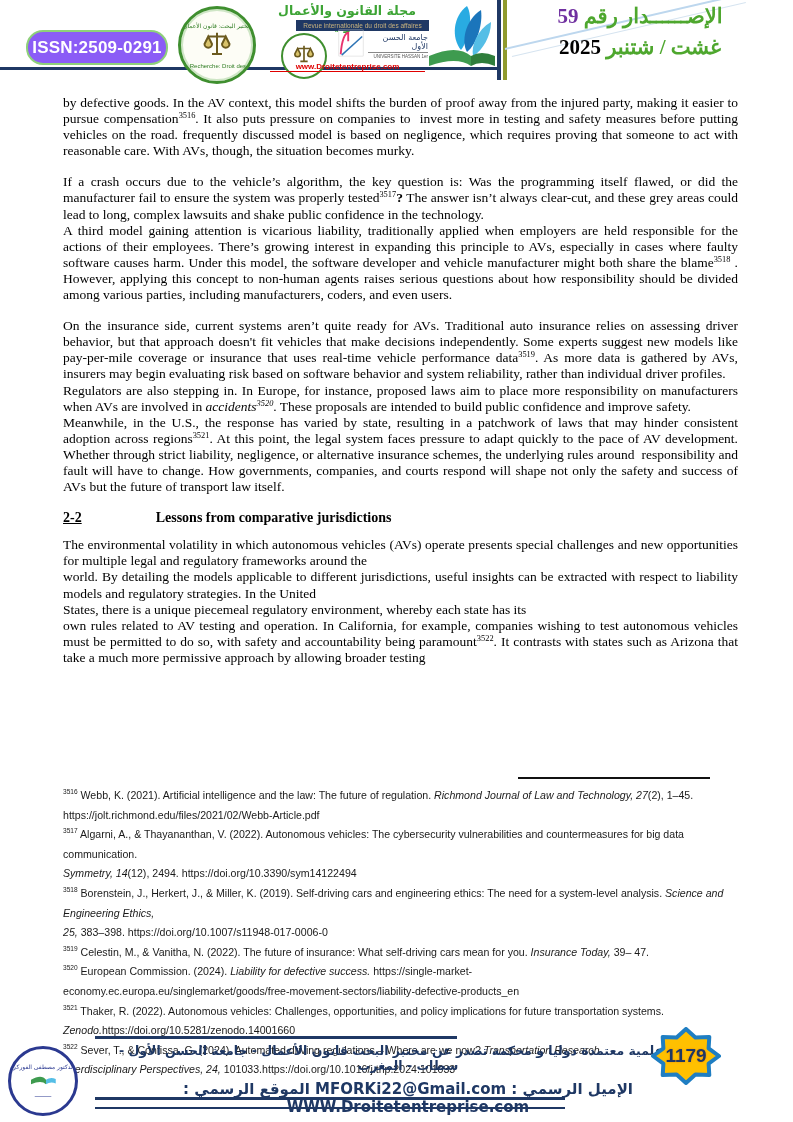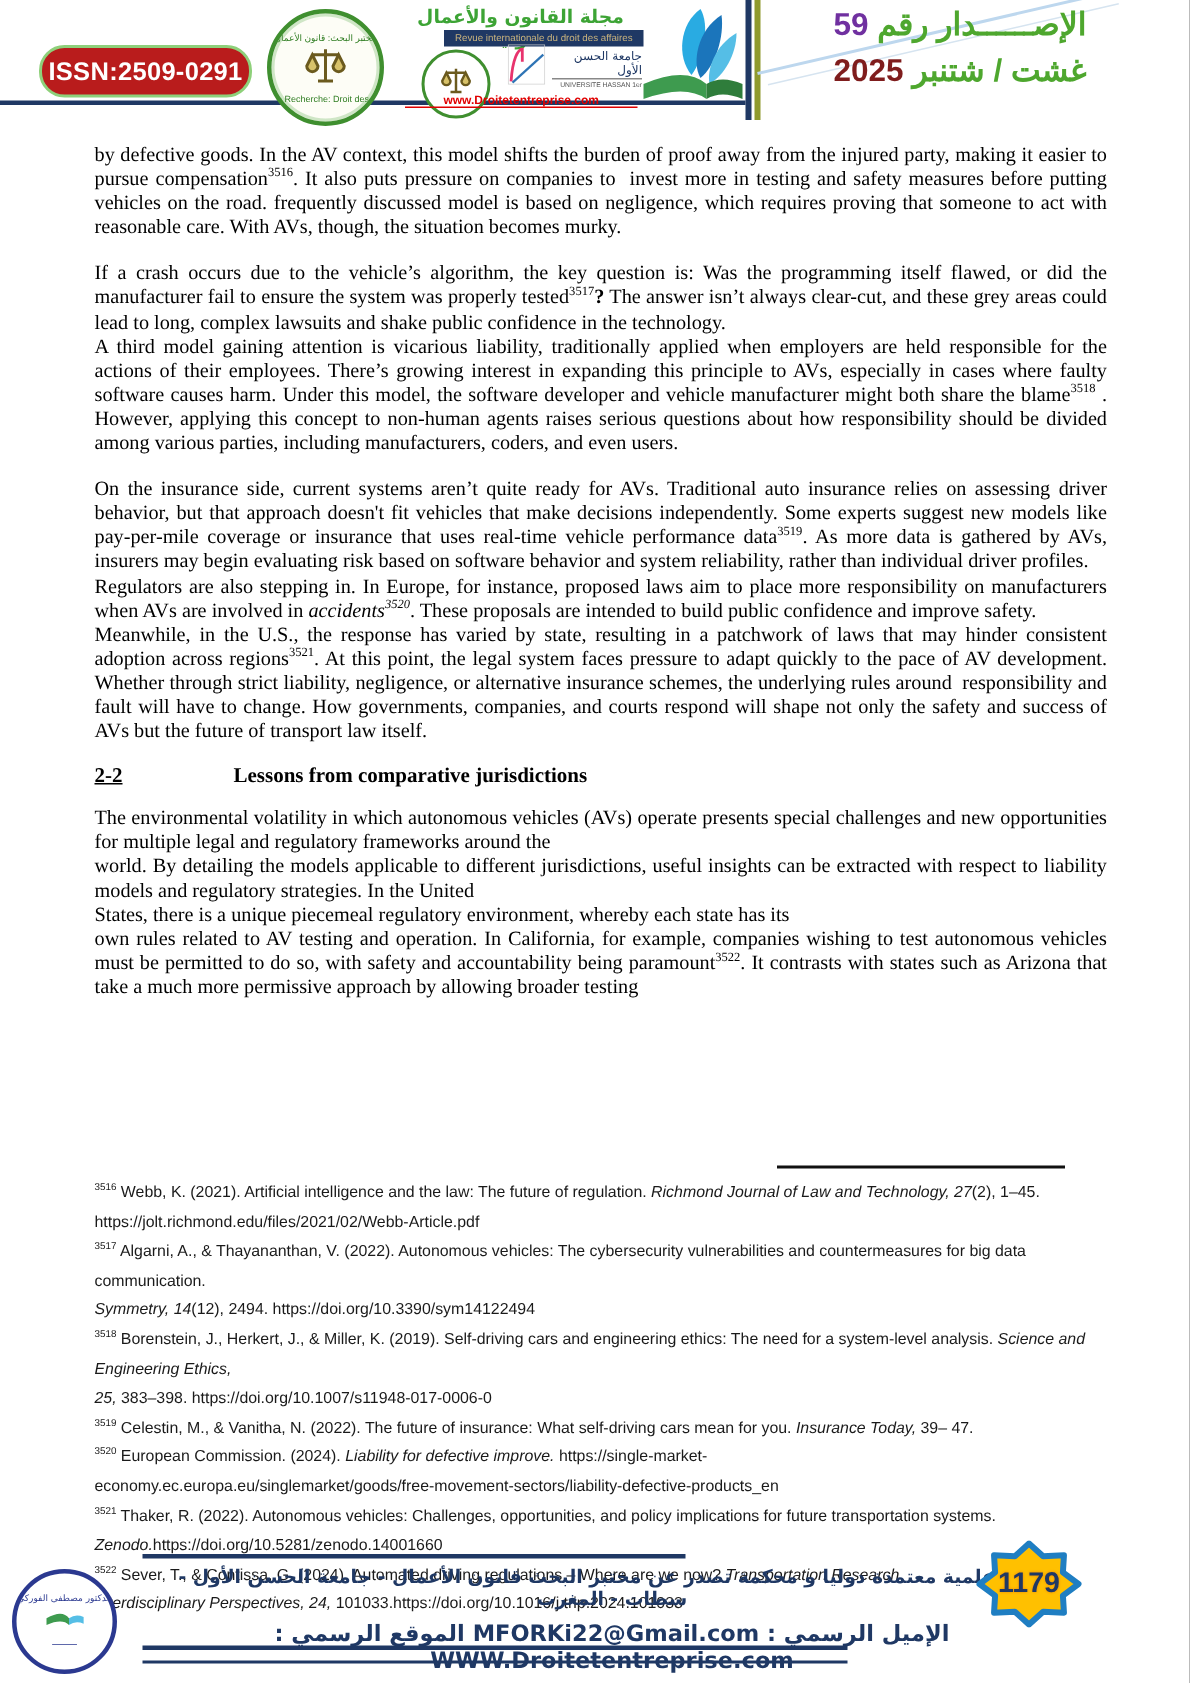--- a/index.html
+++ b/index.html
@@ -1,21 +1,21 @@
 <!DOCTYPE html>
 <html lang="en"><head>
 <meta charset="utf-8">
 <style>
   html,body{margin:0;padding:0;background:#888;}
   .page{position:relative;width:793px;height:1122px;background:#ffffff;margin:0 auto;overflow:hidden;
         font-family:"Liberation Serif",serif;color:#000;}
   
   .hdr{position:absolute;left:0;top:0;width:793px;height:92px;}
   .hdr-rule{position:absolute;left:0;top:67px;width:497px;height:3px;background:#1F3864;}
-  .issn{position:absolute;left:26px;top:30px;width:138px;height:31px;background:#b91c1c;border:2px solid #8ed07a;
+  .issn{position:absolute;left:26px;top:30px;width:138px;height:31px;background:#8b5cf6;border:2px solid #8ed07a;
         border-radius:17px;color:#fff;font-family:"Liberation Sans",sans-serif;font-weight:bold;font-size:17px;
         display:flex;align-items:center;justify-content:center;letter-spacing:.2px;}
   .lablogo{position:absolute;left:178px;top:6px;width:72px;height:72px;border-radius:50%;
            border:3px solid #3F8F2F;background:#fdfdf6;box-shadow:0 0 0 2px #cfe6c6 inset;
            display:flex;flex-direction:column;align-items:center;justify-content:center;overflow:hidden;}
   .lablogo .ringtxt{font-size:6px;color:#2f7d22;white-space:nowrap;font-family:"Liberation Sans",sans-serif;}
   .minilogo{position:absolute;left:281px;top:33px;width:42px;height:42px;border-radius:50%;
             border:2px solid #3F8F2F;background:#fff;display:flex;align-items:center;justify-content:center;}
   .jtitle{position:absolute;left:262px;top:3px;width:170px;text-align:center;color:#3DA435;font-weight:bold;
           font-size:12.5px;font-family:"DejaVu Sans",sans-serif;}
@@ -23,25 +23,25 @@
         font-family:"Liberation Sans",sans-serif;font-size:6.5px;display:flex;align-items:center;justify-content:center;}
   .chartic{position:absolute;left:337px;top:28px;}
   .univ{position:absolute;left:368px;top:33px;width:60px;text-align:right;font-family:"DejaVu Sans",sans-serif;}
   .univ .ar{font-size:8px;color:#1F3864;}
   .univ .fr{font-size:4.5px;color:#555;border-top:1px solid #888;margin-top:1px;padding-top:1px;font-family:"Liberation Sans",sans-serif;}
   .redurl{position:absolute;left:270px;top:62px;width:155px;text-align:center;color:#E00000;font-weight:bold;
           font-size:8px;font-family:"Liberation Sans",sans-serif;border-bottom:1px solid #E00000;}
   .feather{position:absolute;left:415px;top:4px;}
   .vbar1{position:absolute;left:497px;top:0;width:4px;height:80px;background:#1F3864;}
   .vbar2{position:absolute;left:503px;top:0;width:4px;height:80px;background:#8F9A2E;}
-  .issue{position:absolute;left:510px;top:4px;width:260px;font-family:Liberation Sans, sans-serif;font-weight:bold;
+  .issue{position:absolute;left:510px;top:4px;width:260px;font-family:Liberation Serif, serif;font-weight:bold;
          text-align:center;direction:rtl;}
   .issue .l1{font-size:21px;margin-bottom:6px;}
   .issue .l2{font-size:21px;}
-  .grn{color:#4EA72E;} .pur{color:#7030A0;} .blu{color:#7f1d1d;}
+  .grn{color:#4EA72E;} .pur{color:#7030A0;} .blu{color:#000000;}
   .diag{position:absolute;left:505px;top:48px;width:250px;height:2px;background:#BDD7EE;transform:rotate(-13deg);transform-origin:left center;}
   .diag2{position:absolute;left:512px;top:56px;width:240px;height:1px;background:#D6E4F0;transform:rotate(-13deg);transform-origin:left center;}
   
   .content{position:absolute;left:63px;top:95px;width:675px;font-size:13.5px;line-height:16.1px;}
   .para{text-align:justify;white-space:pre-wrap;}
   .para.gap{margin-top:15px;}
   .it{font-style:italic;} .bd{font-weight:bold;}
   sup{font-size:.62em;vertical-align:super;line-height:0;}
   .heading{margin-top:15px;margin-bottom:11px;font-weight:bold;font-size:14px;}
   .heading .hnum{text-decoration:underline;margin-right:74px;}
@@ -169,21 +169,21 @@
 
   <div class="fnsep"></div>
   <div class="fnotes">
       <div class="fnote"><sup>3516</sup><span> Webb, K. (2021). Artificial intelligence and the law: The future of regulation. </span><span class="it">Richmond Journal of Law and Technology, 27</span><span>(2), 1–45.
 https://jolt.richmond.edu/files/2021/02/Webb-Article.pdf</span></div>
       <div class="fnote"><sup>3517</sup><span> Algarni, A., &amp; Thayananthan, V. (2022). Autonomous vehicles: The cybersecurity vulnerabilities and countermeasures for big data communication.
 </span><span class="it">Symmetry, 14</span><span>(12), 2494. https://doi.org/10.3390/sym14122494</span></div>
       <div class="fnote"><sup>3518</sup><span> Borenstein, J., Herkert, J., &amp; Miller, K. (2019). Self-driving cars and engineering ethics: The need for a system-level analysis. </span><span class="it">Science and Engineering Ethics,
 25,</span><span> 383–398. https://doi.org/10.1007/s11948-017-0006-0</span></div>
       <div class="fnote"><sup>3519</sup><span> Celestin, M., &amp; Vanitha, N. (2022). The future of insurance: What self-driving cars mean for you. </span><span class="it">Insurance Today,</span><span> 39– 47.</span></div>
-      <div class="fnote"><sup>3520</sup><span> European Commission. (2024). </span><span class="it">Liability for defective improve.</span><span> https://single-market-
+      <div class="fnote"><sup>3520</sup><span> European Commission. (2024). </span><span class="it">Liability for defective success.</span><span> https://single-market-
 economy.ec.europa.eu/singlemarket/goods/free-movement-sectors/liability-defective-products_en</span></div>
       <div class="fnote"><sup>3521</sup><span> Thaker, R. (2022). Autonomous vehicles: Challenges, opportunities, and policy implications for future transportation systems.
 </span><span class="it">Zenodo.</span><span>https://doi.org/10.5281/zenodo.14001660</span></div>
       <div class="fnote"><sup>3522</sup><span> Sever, T., &amp; Contissa, G. (2024). Automated driving regulations – Where are we now? </span><span class="it">Transportation Research
 Interdisciplinary Perspectives, 24,</span><span> 101033.https://doi.org/10.1016/j.trip.2024.101033</span></div>
     </div>
 
   <div class="ftr-top"></div>
   <div class="ftr-txt">
     <div class="f1">مجلة علمية معتمدة  دوليا و محكمة تصدر عن مختبر البحث قانون الأعمال - جامعة الحسن الأول - سطات - المغرب</div>

